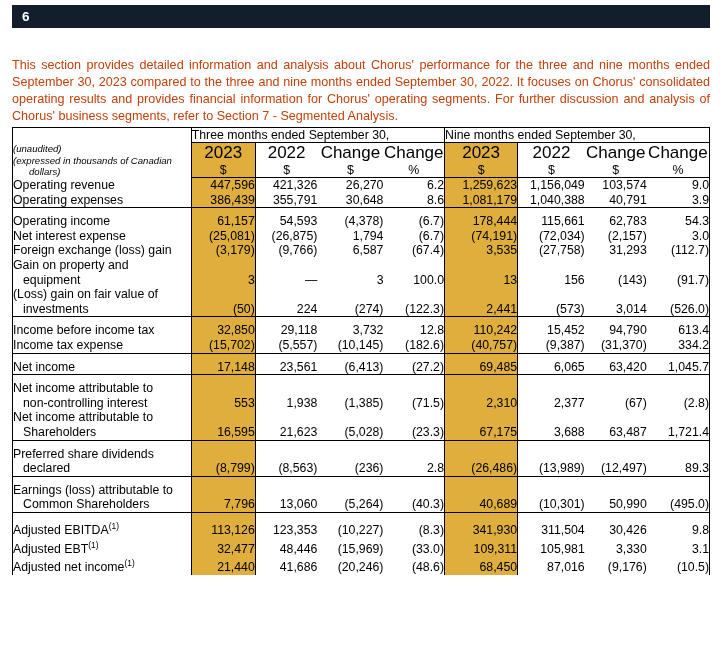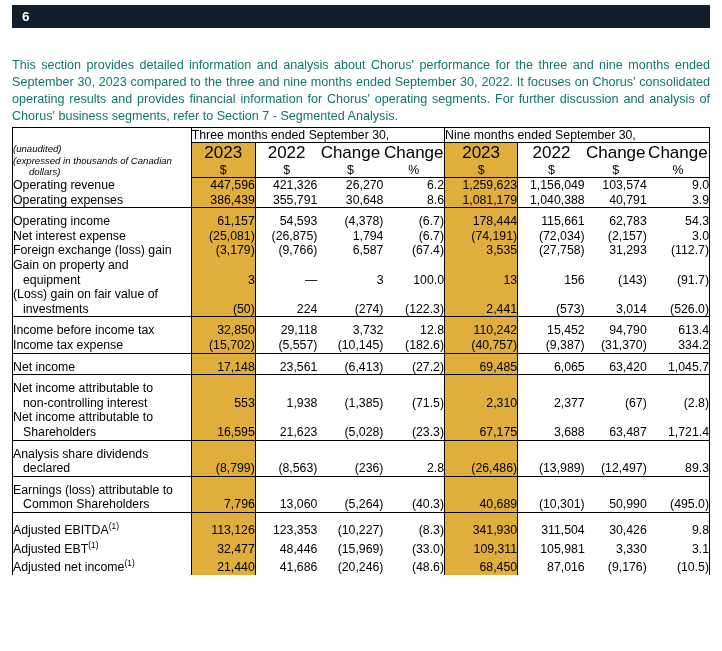--- a/index.html
+++ b/index.html
@@ -43,21 +43,21 @@
 
   
   .intro {
     position: absolute;
     left: 12px;
     top: 44px;
     width: 698px;
     font-size: 12.6px;
     line-height: 17.2px;
     text-align: justify;
-    color: #0f766e;
+    color: #c2410c;
   }
 
   
   .fin-table-wrap {
     position: absolute;
     left: 12px;
     top: 127px;
     width: 698px;
     border: 1.6px solid #000000;
     border-bottom: none;
@@ -447,21 +447,21 @@
           <td class="gold vsep-l vsep-r"></td>
           <td></td>
           <td></td>
           <td></td>
           <td class="gold vsep-l vsep-r"></td>
           <td></td>
           <td></td>
           <td></td>
         </tr>
         <tr>
-          <td class="lab"><span>Analysis share dividends</span><span class="sub">declared</span></td>
+          <td class="lab"><span>Preferred share dividends</span><span class="sub">declared</span></td>
           <td class="num gold vsep-l vsep-r">(8,799)</td>
           <td class="num">(8,563)</td>
           <td class="num">(236)</td>
           <td class="num">2.8</td>
           <td class="num gold vsep-l vsep-r">(26,486)</td>
           <td class="num">(13,989)</td>
           <td class="num">(12,497)</td>
           <td class="num">89.3</td>
         </tr>
         <tr class="grp-sep">

